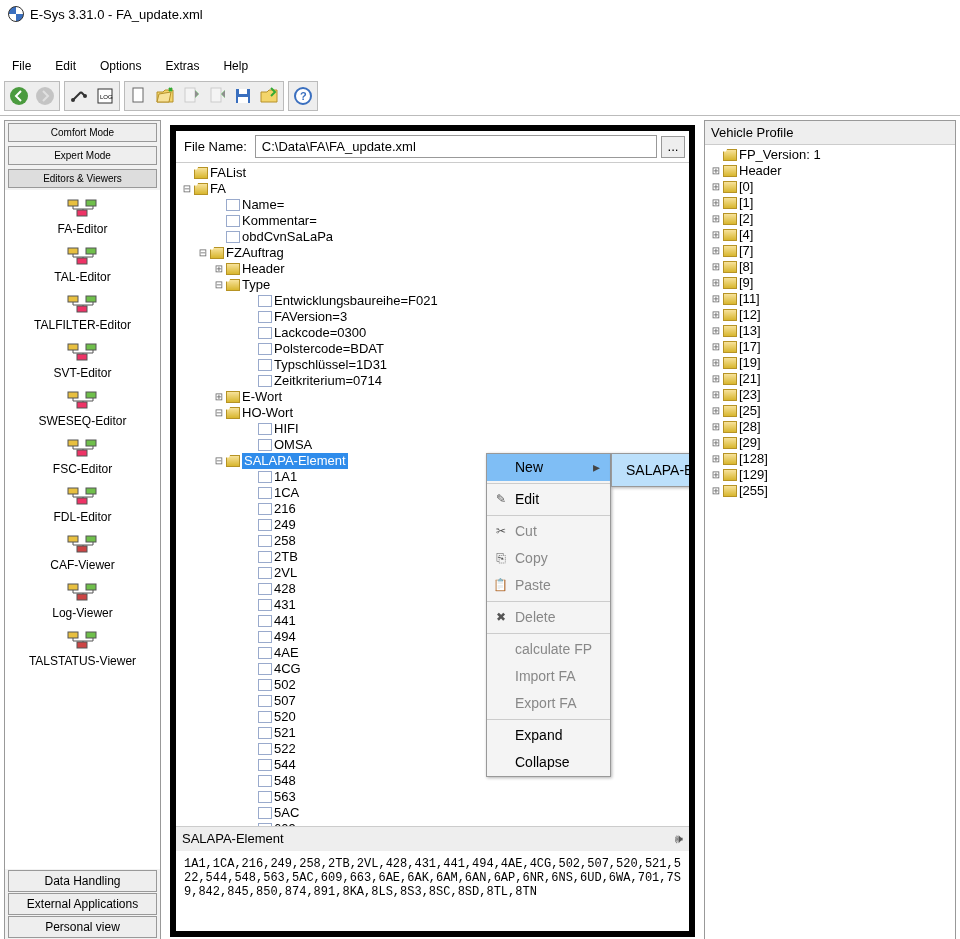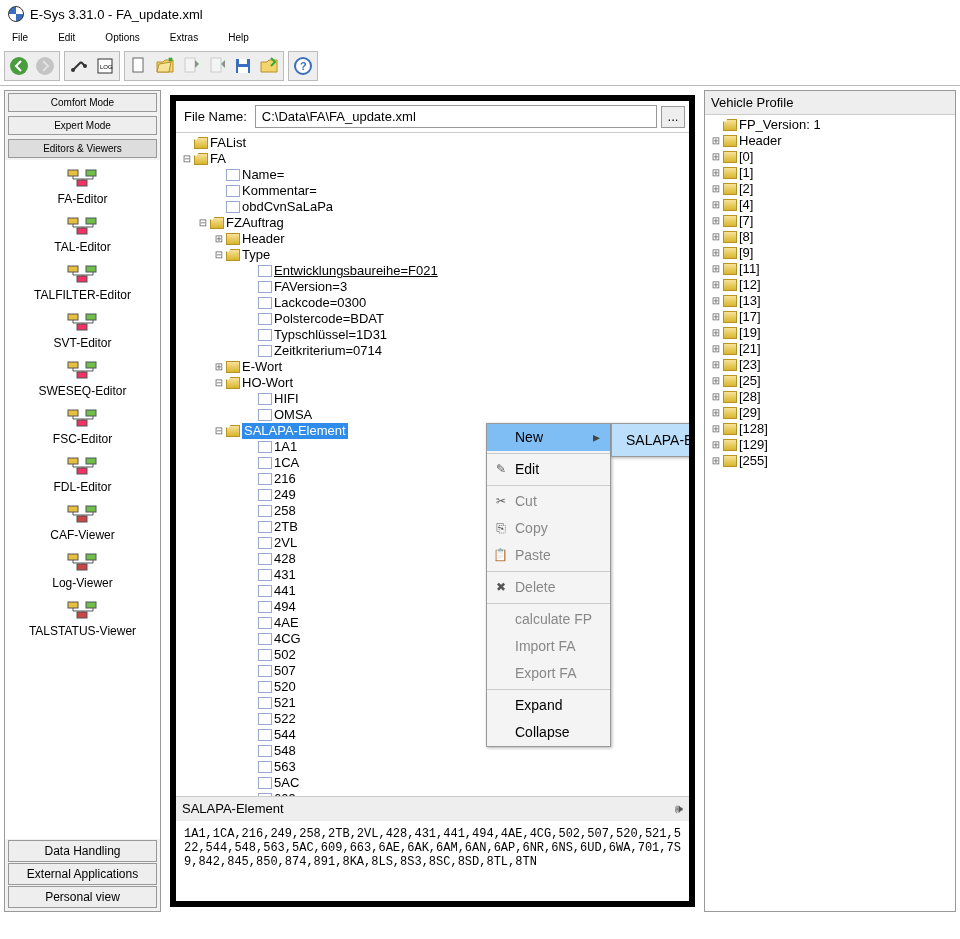--- a/index.html
+++ b/index.html
@@ -5,21 +5,21 @@
   * { box-sizing: border-box; margin: 0; padding: 0; font-family: "Segoe UI", Tahoma, sans-serif; }
   body { width: 960px; height: 939px; background: #fff; font-size: 12px; color: #000; overflow: hidden; }
 
   
   .titlebar { display:flex; align-items:center; padding:6px 8px; font-size:13px; }
   .titlebar .bmw { width:16px; height:16px; border-radius:50%; border:1px solid #333; margin-right:6px;
     background: conic-gradient(#fff 0 25%, #3a6fbf 0 50%, #fff 0 75%, #3a6fbf 0 100%);
   }
 
   
-  .menubar { display:flex; gap:18px; padding:2px 6px; font-size:10px; }
+  .menubar { display:flex; gap:12px; padding:2px 6px; font-size:12px;margin-top:27px; }
   .menubar span { padding:2px 6px; }
 
   
   .toolbar { display:flex; gap:4px; padding:4px 4px; border-bottom:1px solid #bbb; align-items:center; }
   .tbgroup { display:flex; gap:2px; padding:2px; border:1px solid #bbb; background:#eee; }
   .tbbtn { width:24px; height:24px; display:flex; align-items:center; justify-content:center; font-size:14px; }
   .tbbtn svg { width:20px; height:20px; }
   .disabled { opacity:0.4; }
 
   .mainrow { display:flex; height:830px; }
@@ -311,21 +311,21 @@
         <div class="tnode" style="padding-left: 32px;">
           <span class="tw">⊞</span>
           <span class="fic folder"></span>
           <span>Header</span>
         </div>
         <div class="tnode" style="padding-left: 32px;">
           <span class="tw">⊟</span>
           <span class="fic folder-open"></span>
           <span>Type</span>
         </div>
-        <div class="tnode" style="padding-left: 64px; text-decoration: underline;">
+        <div class="tnode" style="padding-left: 64px;">
           <span class="tw"></span>
           <span class="fic doc"></span>
           <span>Entwicklungsbaureihe=F021</span>
         </div>
         <div class="tnode" style="padding-left: 64px;">
           <span class="tw"></span>
           <span class="fic doc"></span>
           <span>FAVersion=3</span>
         </div>
         <div class="tnode" style="padding-left: 64px;">

